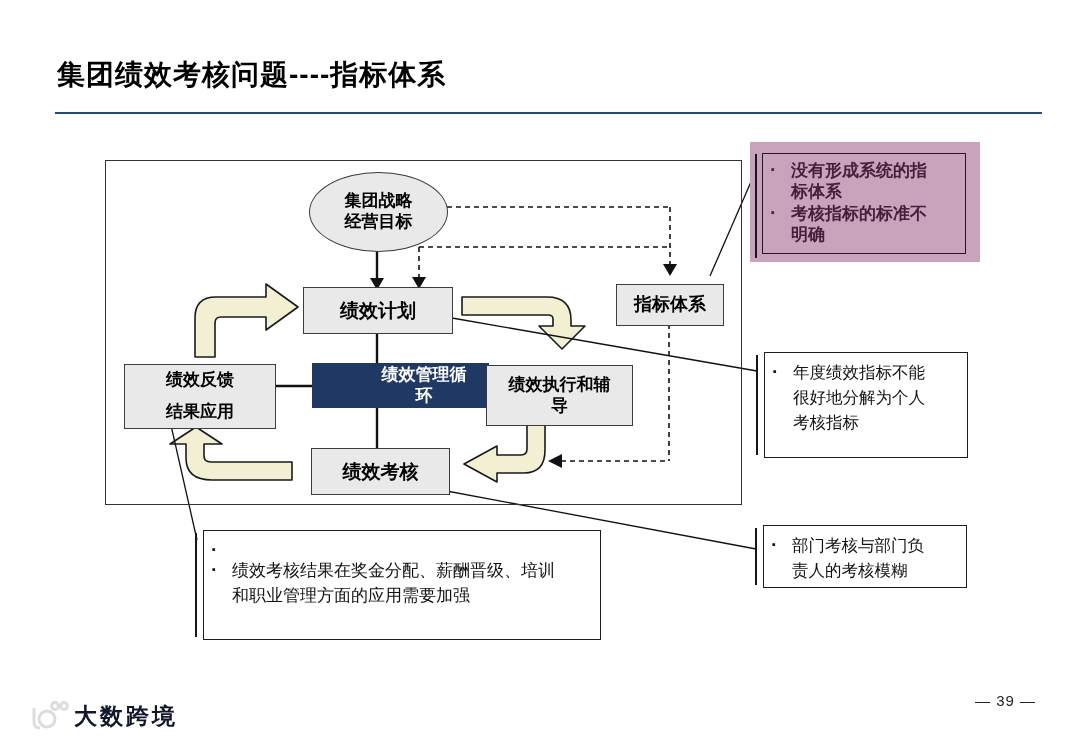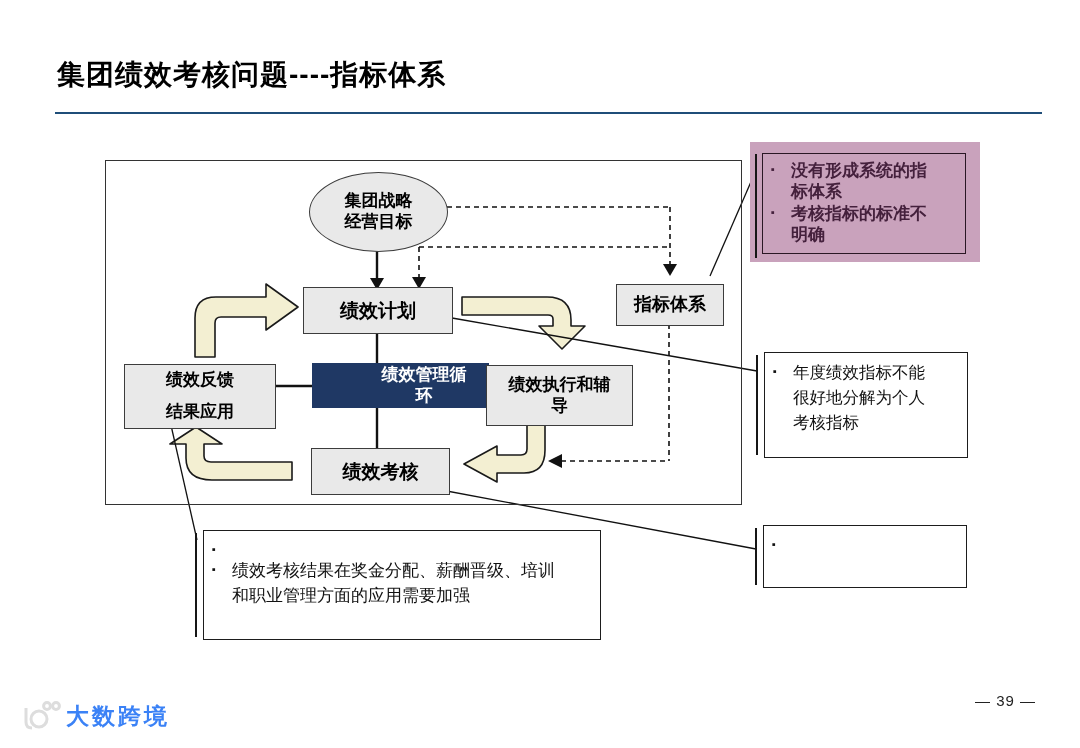--- a/index.html
+++ b/index.html
@@ -24,21 +24,21 @@
   .bullet-row{display:flex;align-items:flex-start;}
   .bullet-mark{width:20px;flex:0 0 20px;font-size:11px;padding-top:3px;text-align:left;}
   .bullet-text{display:block;}
   .pink-inner .bullet-row{color:#44203C;font-weight:bold;font-size:17px;line-height:1.25;}
   .pink-inner .bullet-text{width:142px;}
   .side-call{font-size:16.5px;line-height:1.5;}
   .side-call .bullet-text{width:140px;}
   .bottom-call{font-size:17px;line-height:1.5;}
   .bottom-call .bullet-text{width:332px;}
   .bracket{width:2px;background:#161616;z-index:5;}
-  .watermark{left:20px;top:698px;display:flex;align-items:center;color:#3b82f6;z-index:1;}
+  .watermark{left:28px;top:698px;display:flex;align-items:center;color:#0f172a;z-index:1;}
   .watermark .wm-text{font-size:23px;font-weight:bold;letter-spacing:3px;margin-left:4px;}
   .pagenum{left:975px;top:692px;font-size:15px;color:#222;letter-spacing:1px;}
 </style>
 </head>
 <body>
 
 <div class="stage">
 
   <div class="abs title">集团绩效考核问题----指标体系</div>
   <div class="abs title-rule"></div>
@@ -135,20 +135,21 @@
   <div class="abs callout side-call" style="left:764px;top:352px;width:204px;height:106px;">
     <div class="bullet-row">
       <span class="bullet-mark">▪</span>
       <span class="bullet-text">年度绩效指标不能很好地分解为个人考核指标</span>
     </div>
   </div>
 
   <div class="abs callout side-call" style="left:763px;top:525px;width:204px;height:63px;">
     <div class="bullet-row">
       <span class="bullet-mark">▪</span>
+      <span class="bullet-text">部门考核与部门负责人的考核模糊</span>
     </div>
   </div>
 
   <div class="abs callout bottom-call" style="left:203px;top:530px;width:398px;height:110px;">
     <div class="bullet-row">
       <span class="bullet-mark">▪</span>
     </div>
     <div class="bullet-row">
       <span class="bullet-mark">▪</span>
       <span class="bullet-text">绩效考核结果在奖金分配、薪酬晋级、培训和职业管理方面的应用需要加强</span>

